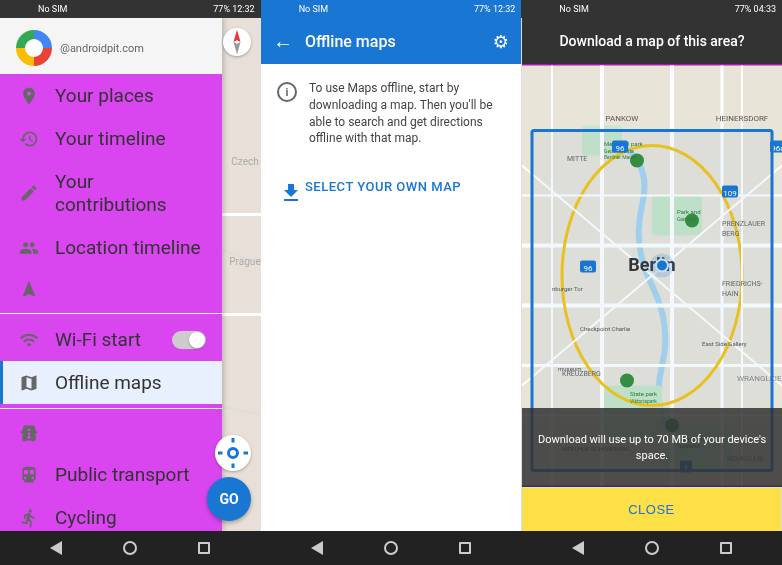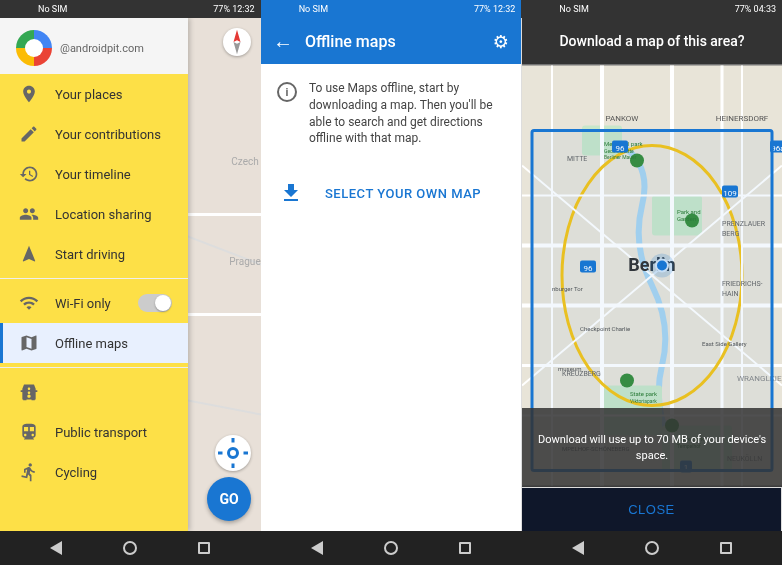--- a/index.html
+++ b/index.html
@@ -123,22 +123,22 @@
       align-items: center;
       justify-content: center;
       box-shadow: 0 2px 4px rgba(0,0,0,0.3);
       color: #fff;
       font-size: 14px;
       font-weight: bold;
     }
 
     
     .sidebar-menu {
-      width: 188px;
-      background: #fde047;
+      width: 222px;
+      background: #d946ef;
       position: absolute;
       top: 0;
       left: 0;
       bottom: 0;
       overflow-y: auto;
       box-shadow: 2px 0 5px rgba(0,0,0,0.2);
     }
 
     .sidebar-header {
       background: #f5f5f5;
@@ -174,21 +174,21 @@
       align-items: center;
       justify-content: center;
       font-size: 15px;
       color: #666;
       flex-shrink: 0;
     }
 
     .menu-item.active .icon { color: #1976d2; }
 
     .menu-item .label {
-      font-size: 13px;
+      font-size: 19px;
       color: #333;
       flex: 1;
     }
 
     .menu-item .toggle {
       width: 34px;
       height: 18px;
       background: #ccc;
       border-radius: 9px;
       position: relative;
@@ -280,22 +280,21 @@
     }
 
     .info-text {
       font-size: 12px;
       color: #444;
       line-height: 1.4;
     }
 
     .select-map-btn {
       display: flex;
-      align-items: center;
-      gap: 20px;
+      gap: 0;
       cursor: pointer;
       padding: 8px 0;
     }
 
     .download-icon {
       width: 28px;
       height: 28px;
       display: flex;
       align-items: center;
       justify-content: center;
@@ -331,21 +330,21 @@
     .download-title {
       color: #fff;
       font-size: 14px;
       font-weight: 500;
     }
 
     .map-preview {
       flex: 1;
       position: relative;
       overflow: hidden;
-      background: #737373;
+      background: #a21caf;
     }
 
     
     .berlin-map {
       width: 100%;
       height: 100%;
     }
 
     .download-overlay {
       position: absolute;
@@ -373,21 +372,21 @@
     .action-btn {
       flex: 1;
       display: flex;
       align-items: center;
       justify-content: center;
       cursor: pointer;
       font-size: 13px;
       font-weight: 500;
       letter-spacing: 0.5px;
       border: none;
-      background: #0f172a;
+      background: #fde047;
     }
 
     .action-btn:first-child {
       color: #666;
       border-right: 1px solid #ddd;
     }
 
     .action-btn:last-child {
       color: #1976d2;
     }
@@ -496,57 +495,56 @@
               <span class="icon">
                 <svg width="18" height="18" viewBox="0 0 24 24" fill="#666">
                   <path d="M12 2C8.13 2 5 5.13 5 9c0 5.25 7 13 7 13s7-7.75 7-13c0-3.87-3.13-7-7-7zm0 9.5c-1.38 0-2.5-1.12-2.5-2.5s1.12-2.5 2.5-2.5 2.5 1.12 2.5 2.5-1.12 2.5-2.5 2.5z"></path>
                 </svg>
               </span>
               <span class="label">Your places</span>
             </div>
             <div class="menu-item">
               <span class="icon">
                 <svg width="18" height="18" viewBox="0 0 24 24" fill="#666">
+                  <path d="M13 3c-4.97 0-9 4.03-9 9H1l3.89 3.89.07.14L9 12H6c0-3.87 3.13-7 7-7s7 3.13 7 7-3.13 7-7 7c-1.93 0-3.68-.79-4.94-2.06l-1.42 1.42C8.27 19.99 10.51 21 13 21c4.97 0 9-4.03 9-9s-4.03-9-9-9zm-1 5v5l4.28 2.54.72-1.21-3.5-2.08V8H12z"></path>
+                </svg>
+              </span>
+              <span class="label">Your timeline</span>
+            </div>
+            <div class="menu-item">
+              <span class="icon">
+                <svg width="18" height="18" viewBox="0 0 24 24" fill="#666">
                   <path d="M3 17.25V21h3.75L17.81 9.94l-3.75-3.75L3 17.25zM20.71 7.04c.39-.39.39-1.02 0-1.41l-2.34-2.34c-.39-.39-1.02-.39-1.41 0l-1.83 1.83 3.75 3.75 1.83-1.83z"></path>
                 </svg>
               </span>
               <span class="label">Your contributions</span>
             </div>
             <div class="menu-item">
               <span class="icon">
                 <svg width="18" height="18" viewBox="0 0 24 24" fill="#666">
-                  <path d="M13 3c-4.97 0-9 4.03-9 9H1l3.89 3.89.07.14L9 12H6c0-3.87 3.13-7 7-7s7 3.13 7 7-3.13 7-7 7c-1.93 0-3.68-.79-4.94-2.06l-1.42 1.42C8.27 19.99 10.51 21 13 21c4.97 0 9-4.03 9-9s-4.03-9-9-9zm-1 5v5l4.28 2.54.72-1.21-3.5-2.08V8H12z"></path>
-                </svg>
-              </span>
-              <span class="label">Your timeline</span>
+                  <path d="M16 11c1.66 0 2.99-1.34 2.99-3S17.66 5 16 5c-1.66 0-3 1.34-3 3s1.34 3 3 3zm-8 0c1.66 0 2.99-1.34 2.99-3S9.66 5 8 5C6.34 5 5 6.34 5 8s1.34 3 3 3zm0 2c-2.33 0-7 1.17-7 3.5V19h14v-2.5c0-2.33-4.67-3.5-7-3.5zm8 0c-.29 0-.62.02-.97.05 1.16.84 1.97 1.97 1.97 3.45V19h6v-2.5c0-2.33-4.67-3.5-7-3.5z"></path>
+                </svg>
+              </span>
+              <span class="label">Location timeline</span>
             </div>
             <div class="menu-item">
               <span class="icon">
                 <svg width="18" height="18" viewBox="0 0 24 24" fill="#666">
-                  <path d="M16 11c1.66 0 2.99-1.34 2.99-3S17.66 5 16 5c-1.66 0-3 1.34-3 3s1.34 3 3 3zm-8 0c1.66 0 2.99-1.34 2.99-3S9.66 5 8 5C6.34 5 5 6.34 5 8s1.34 3 3 3zm0 2c-2.33 0-7 1.17-7 3.5V19h14v-2.5c0-2.33-4.67-3.5-7-3.5zm8 0c-.29 0-.62.02-.97.05 1.16.84 1.97 1.97 1.97 3.45V19h6v-2.5c0-2.33-4.67-3.5-7-3.5z"></path>
-                </svg>
-              </span>
-              <span class="label">Location sharing</span>
-            </div>
-            <div class="menu-item">
-              <span class="icon">
-                <svg width="18" height="18" viewBox="0 0 24 24" fill="#666">
                   <path d="M12 2L4.5 20.29l.71.71L12 18l6.79 3 .71-.71z"></path>
                 </svg>
               </span>
-              <span class="label">Start driving</span>
             </div>
             <div class="menu-divider"></div>
             <div class="menu-item">
               <span class="icon">
                 <svg width="18" height="18" viewBox="0 0 24 24" fill="#666">
                   <path d="M1 9l2 2c4.97-4.97 13.03-4.97 18 0l2-2C16.93 2.93 7.08 2.93 1 9zm8 8l3 3 3-3c-1.65-1.66-4.34-1.66-6 0zm-4-4l2 2c2.76-2.76 7.24-2.76 10 0l2-2C15.14 9.14 8.87 9.14 5 13z"></path>
                 </svg>
               </span>
-              <span class="label">Wi-Fi only</span>
+              <span class="label">Wi-Fi start</span>
               <div class="toggle">
                 <div class="knob"></div>
               </div>
             </div>
             <div class="menu-item active">
               <span class="icon">
                 <svg width="18" height="18" viewBox="0 0 24 24" fill="#666">
                   <path d="M20.5 3l-.16.03L15 5.1 9 3 3.36 4.9c-.21.07-.36.25-.36.48V20.5c0 .28.22.5.5.5l.16-.03L9 18.9l6 2.1 5.64-1.9c.21-.07.36-.25.36-.48V3.5c0-.28-.22-.5-.5-.5zM15 19l-6-2.11V5l6 2.11V19z"></path>
                 </svg>
               </span>

